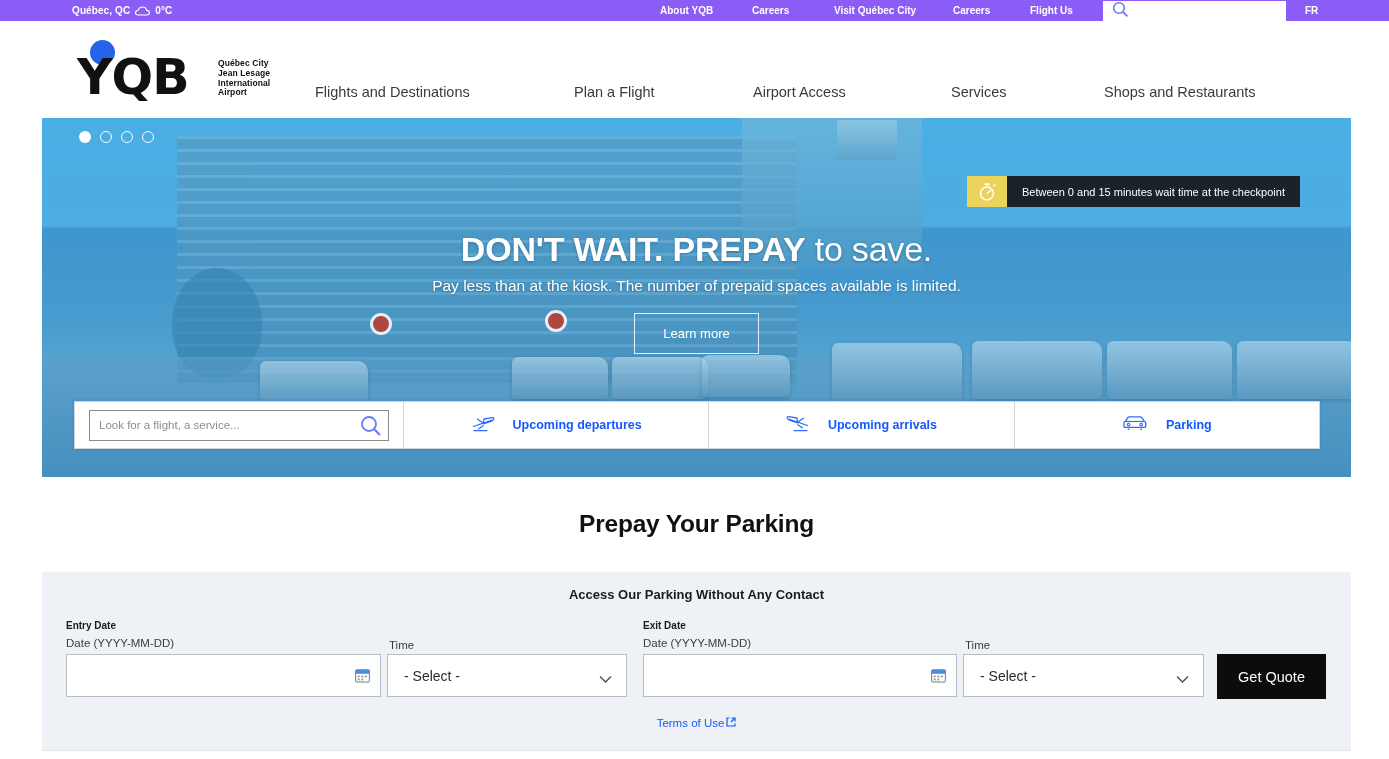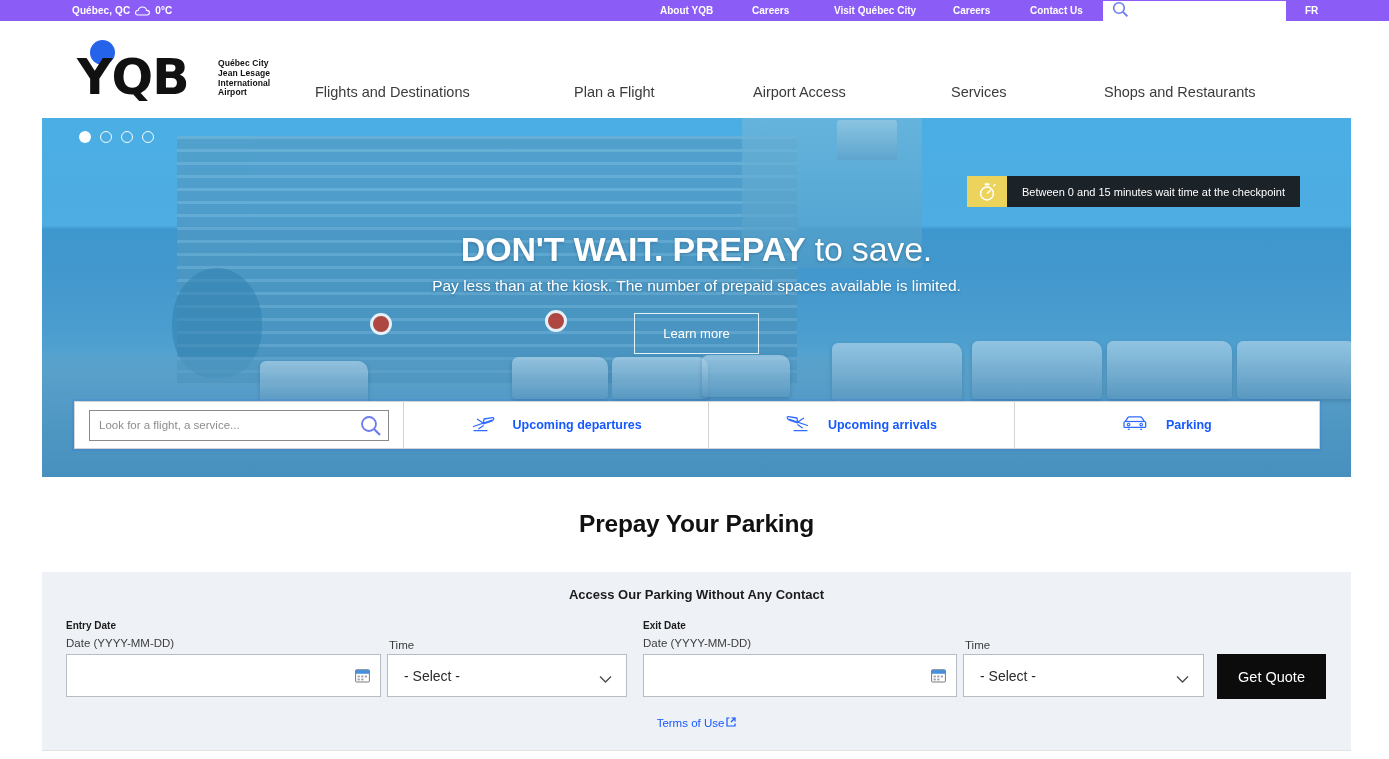--- a/index.html
+++ b/index.html
@@ -236,21 +236,21 @@
           </svg>
       </span>
       <span>0°C</span>
     </div>
 
     <div class="topbar-links">
       <a class="tl-about">About YQB</a>
       <a class="tl-business">Careers</a>
       <a class="tl-visit">Visit Québec City</a>
       <a class="tl-careers">Careers</a>
-      <a class="tl-contact">Contact Us</a>
+      <a class="tl-contact">Flight Us</a>
     </div>
 
     <div class="topbar-search">
       <span>
         <svg width="17" height="17" viewBox="0 0 17 17">
             <circle cx="7" cy="7" r="5.3" fill="none" stroke="#6b7cf0" stroke-width="1.6"></circle>
             <line x1="10.9" y1="10.9" x2="15.4" y2="15.4" stroke="#6b7cf0" stroke-width="1.8"></line>
           </svg>
       </span>
     </div>

